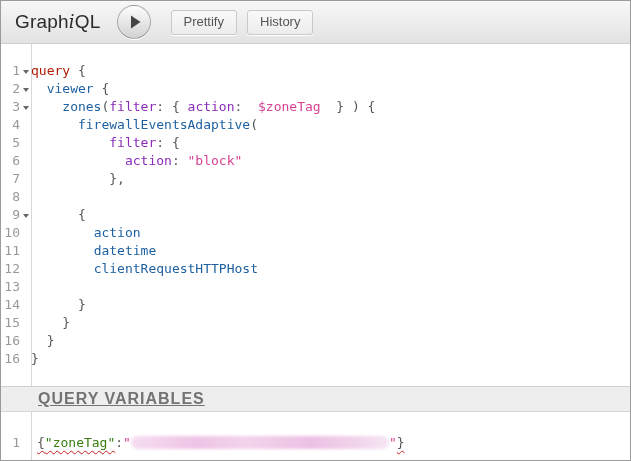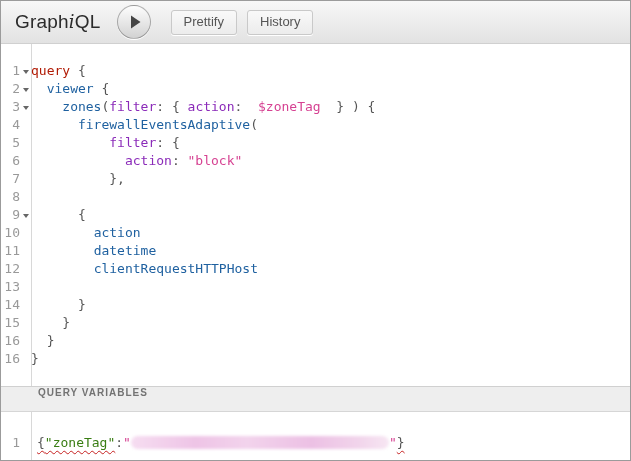--- a/index.html
+++ b/index.html
@@ -91,25 +91,26 @@
     display:inline-block;width:258px;height:13px;
     border-radius:7px;vertical-align:-2px;
     background:linear-gradient(90deg,#f6ddf1,#eec4e6 25%,#f2d3ec 45%,#ecc0e4 70%,#f1d4eb 88%,#f7e6f3);
     filter:blur(1.5px);
   }
   
   .var-title{
     flex:0 0 26px;box-sizing:border-box;
     background:#eee;
     border-top:1px solid #d0d0d0;border-bottom:1px solid #d6d6d6;
-    color:#737373;font-size:10px;font-weight:bold;letter-spacing:1px;
+    color:#737373;font-size:16px;font-weight:bold;letter-spacing:1px;
     text-transform:uppercase;
-    display:flex;align-items:flex-start;
+    display:flex;align-items:center;
     padding-left:37px;
     cursor:pointer;
+    text-decoration:underline;
   }
   .vars{flex:1 1 auto;}
 </style>
 </head>
 <body>
 
 <div class="page">
 
   <div class="topbar">
     <div class="logo"><span>Graph</span><span class="em">i</span><span>QL</span></div>

